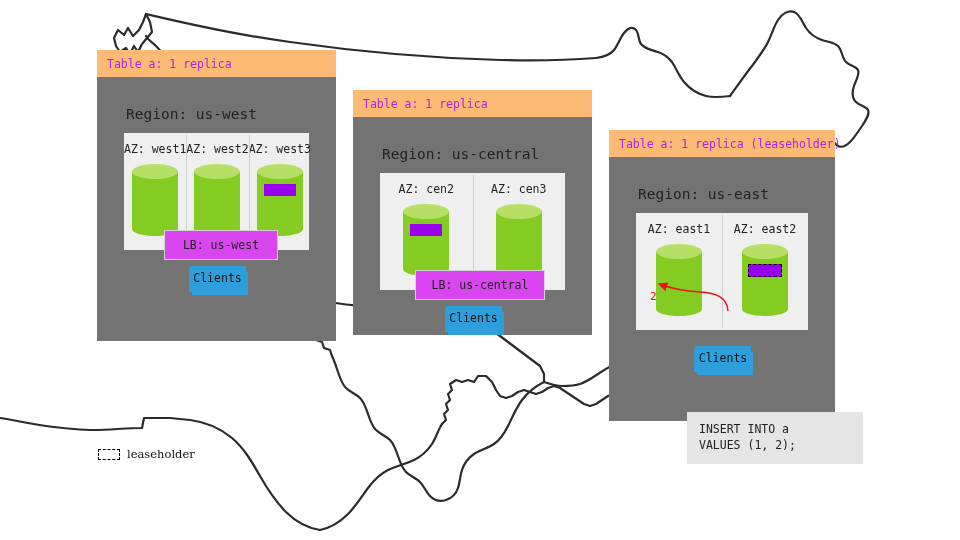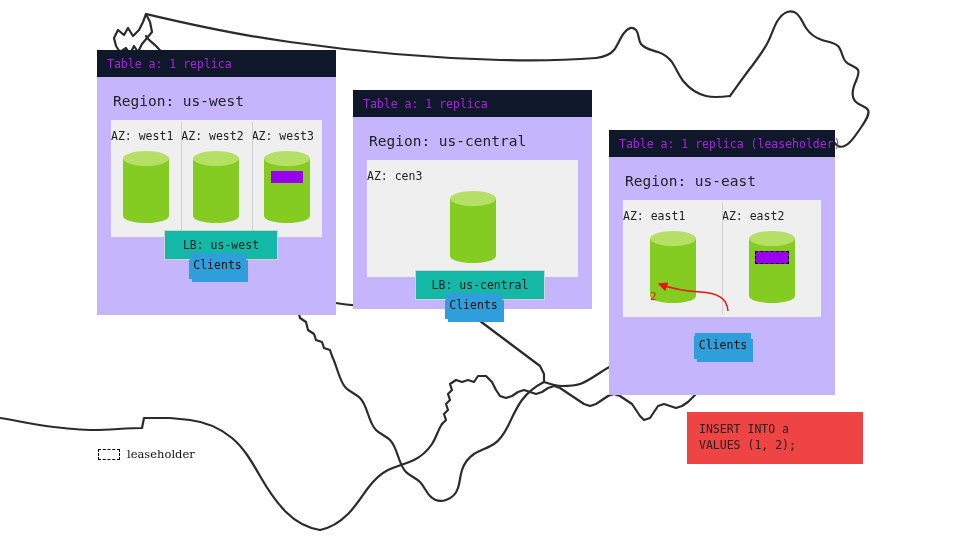--- a/index.html
+++ b/index.html
@@ -22,47 +22,47 @@
     left: 0; top: 0;
     width: 960px; height: 540px;
     pointer-events: none;
   }
 
   
   .region-panel {
     position: absolute;
   }
   .panel-header {
-    background: #0f172a;
+    background: #fdba74;
     padding: 7px 10px 6px 10px;
     font-size: 11.5px;
     color: #aa22dd;
     letter-spacing: 0px;
     white-space: nowrap;
   }
   .panel-body {
-    background: #c4b5fd;
-    padding: 4px;
+    background: #737373;
+    padding: 17px;
   }
   .region-title {
     font-size: 14.5px;
     color: #222222;
     padding: 12px 0 11px 12px;
     white-space: nowrap;
   }
   .az-strip {
     background: #efefef;
     margin: 0 10px;
     display: flex;
     position: relative;
   }
   .az-cell {
     flex: 1 1 0;
     padding: 9px 0 14px 0;
-    text-align: left;
+    text-align: center;
     position: relative;
   }
   .az-cell + .az-cell::before {
     content: "";
     position: absolute;
     left: 0; top: 2px; bottom: 2px;
     width: 1px;
     background: #cfcfcf;
   }
   .az-label {
@@ -114,21 +114,21 @@
   }
   .replica-band.leaseholder {
     border: 1.5px dashed #000000;
     left: 6px;
     height: 11px;
   }
 
   
   .lb-box {
     position: absolute;
-    background: #14b8a6;
+    background: #d946ef;
     border: 1px solid #d2d2d2;
     font-size: 11.5px;
     color: #222222;
     padding: 7px 14px;
     white-space: nowrap;
     text-align: center;
   }
 
   
   .clients-wrap {
@@ -155,21 +155,21 @@
     font-size: 11.5px;
     z-index: 2;
   }
   .clients-row {
     padding: 16px 0 18px 0;
   }
 
   
   .sql-box {
     position: absolute;
-    background: #ef4444;
+    background: #e5e5e5;
     font-size: 11.5px;
     line-height: 16px;
     color: #222222;
     padding: 9px 12px 11px 12px;
     white-space: pre;
   }
 
   
   .legend {
     position: absolute;
@@ -328,20 +328,29 @@
     </div>
   </div>
   <div class="lb-box" style="left:164px; top:230px; width:84px;">LB: us-west</div>
 
   <div class="region-panel" style="left:353px; top:90px; width:239px;">
     <div class="panel-header">Table a: 1 replica</div>
     <div class="panel-body" style="height:184px;">
       <div class="region-title">Region: us-central</div>
       <div class="az-strip">
         <div class="az-cell">
+          <span class="az-label">AZ: cen2</span>
+          <div class="cyl">
+            <div class="cyl-bottom"></div>
+            <div class="cyl-body"></div>
+            <div class="cyl-top"></div>
+            <div class="replica-band"></div>
+          </div>
+        </div>
+        <div class="az-cell">
           <span class="az-label">AZ: cen3</span>
           <div class="cyl">
             <div class="cyl-bottom"></div>
             <div class="cyl-body"></div>
             <div class="cyl-top"></div>
           </div>
         </div>
       </div>
       <div class="clients-row">
         <div class="clients-wrap">

